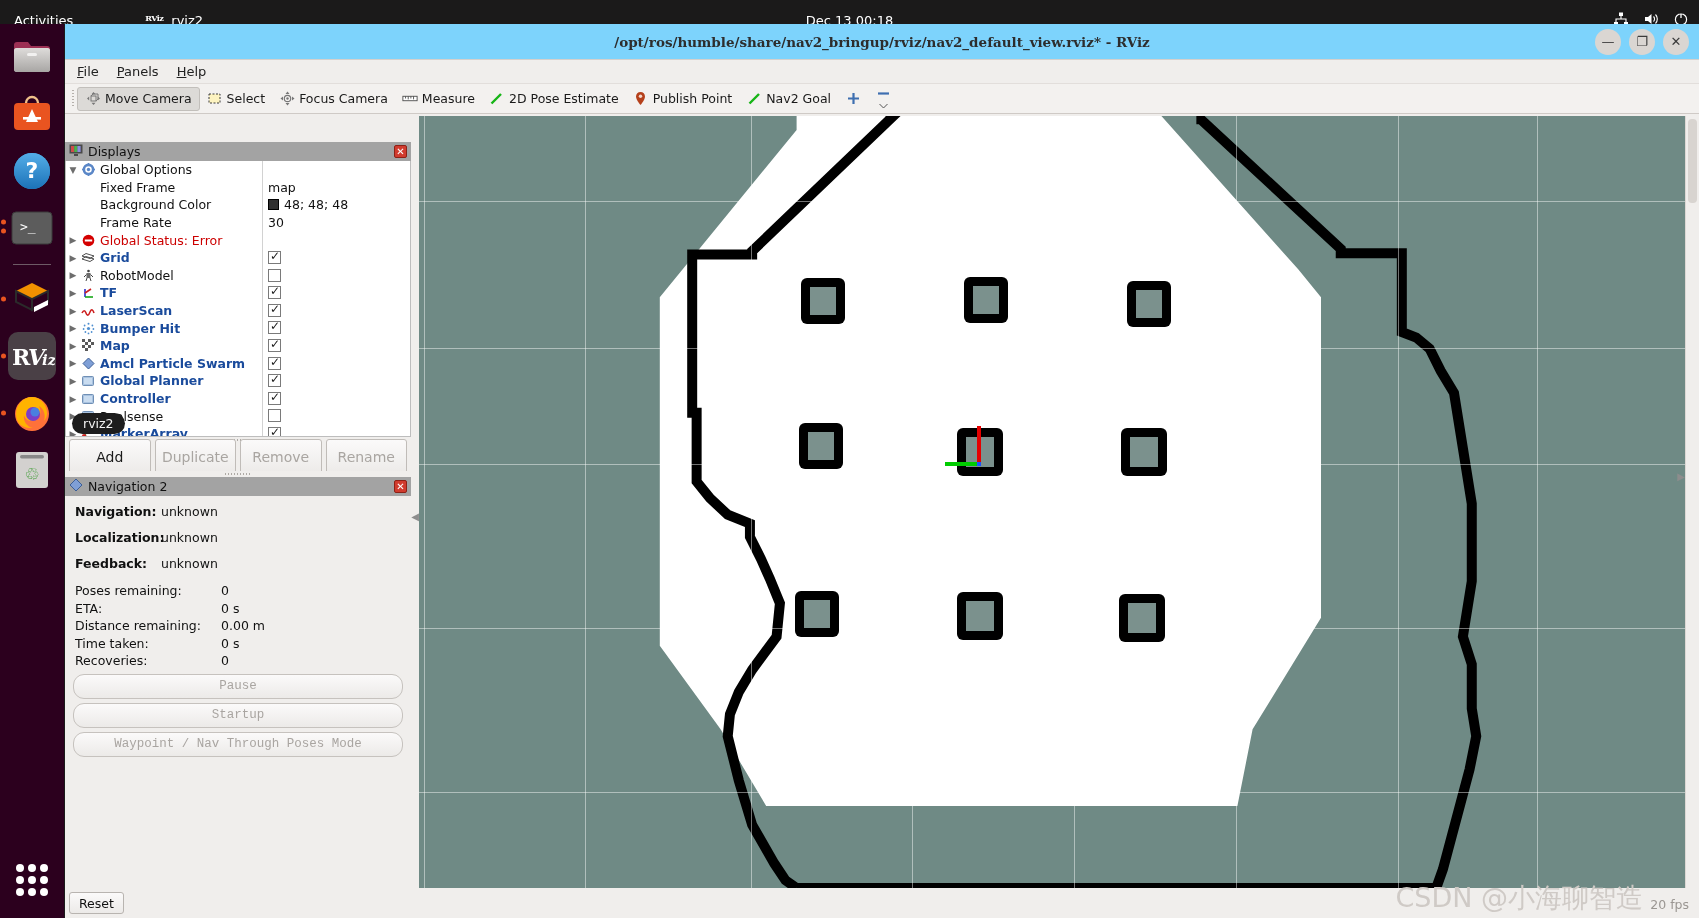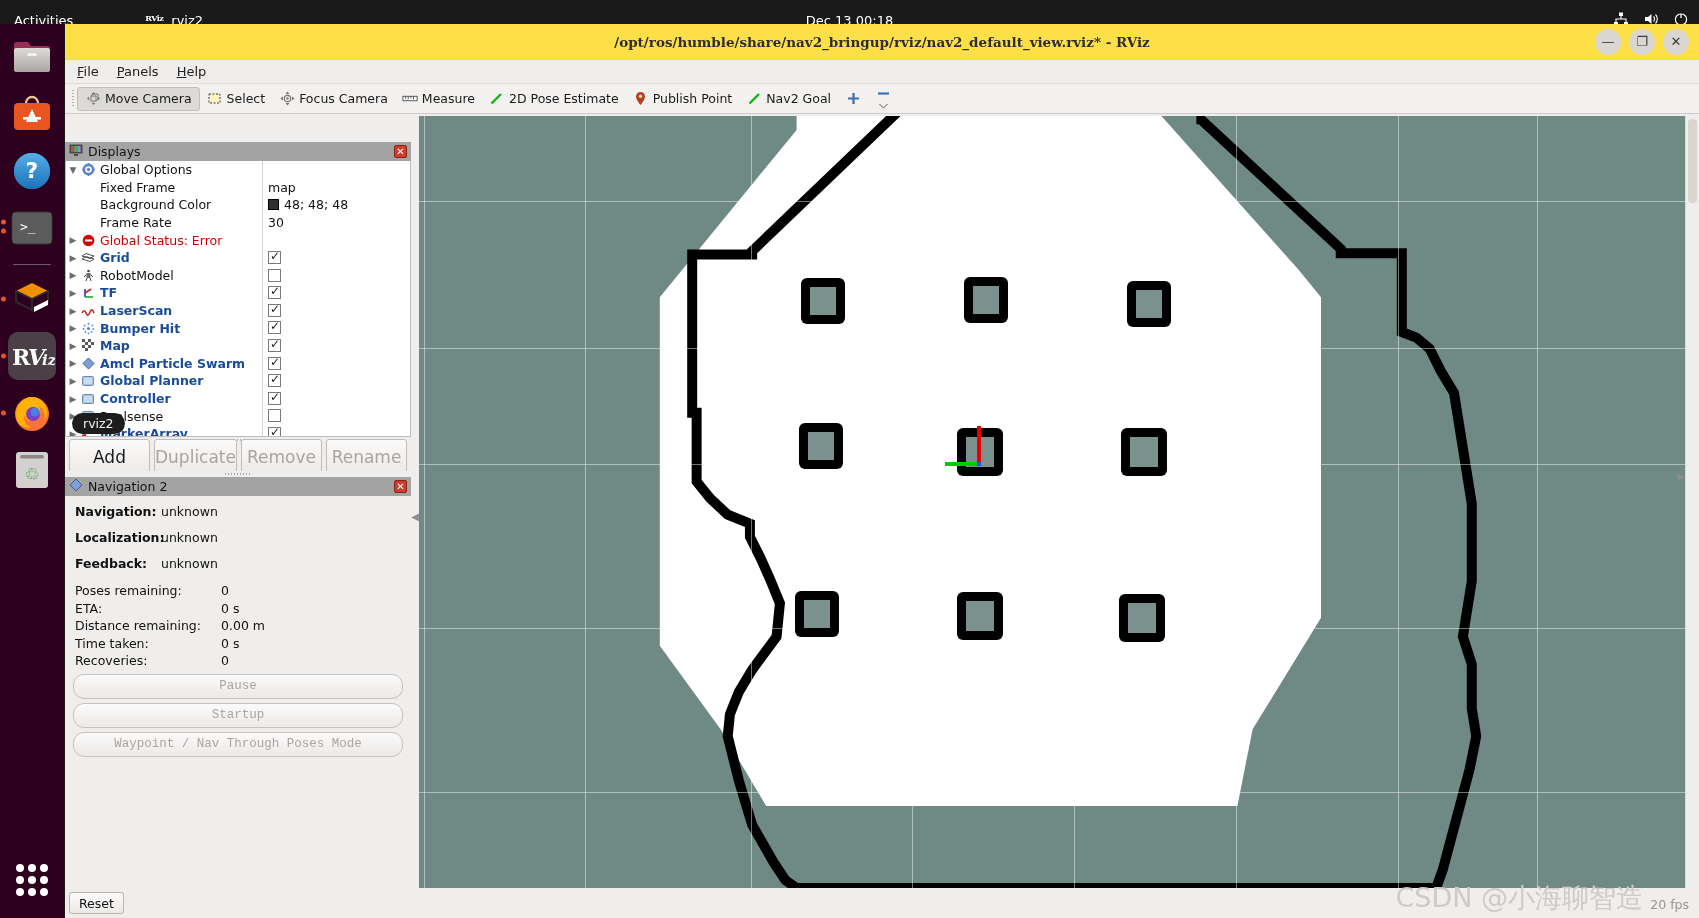--- a/index.html
+++ b/index.html
@@ -61,21 +61,21 @@
   #dock-grid i { background: #ffffff; border-radius: 50%; display: block; }
 
   
   #rviz {
     position: absolute; left: 64px; top: 24px; width: 1635px; height: 894px;
     background: #f0eeec;
     display: flex; flex-direction: column;
     border-left: 1px solid #1b1a1a;
   }
   #titlebar {
-    height: 36px; background: #fde047; position: relative;
+    height: 36px; background: #7dd3fc; position: relative;
     display: flex; align-items: center; justify-content: center;
     border-bottom: 1px solid #d5d0cc;
   }
   #titlebar .title {
     font-size: 13.5px; color: #2d2d2d; font-weight: bold;
     font-family: "DejaVu Serif", serif;
   }
   #titlebar .wbtns { position: absolute; right: 10px; display: flex; gap: 8px; }
   .wbtn {
     width: 26px; height: 26px; border-radius: 50%; background: #dad6d2;
@@ -176,21 +176,21 @@
     content: ""; width: 26px; height: 2px;
     background: repeating-linear-gradient(to right, #aeaaa5 0 1px, transparent 1px 3px);
   }
 
   #disp-buttons {
     height: 28px; display: flex; gap: 4px; padding: 0 4px; align-items: center;
   }
   .btn {
     flex: 1; height: 36px; border: 1px solid #c0bcb8; border-radius: 3px;
     background: linear-gradient(to bottom, #fbfafa, #eceae8);
-    font-size: 17px; color: #1a1a1a;
+    font-size: 14px; color: #1a1a1a;
     display: flex; align-items: center; justify-content: center;
   }
   .btn.disabled { color: #a9a5a1; }
 
   #navpanel { flex: 1; background: #f0eeec; display: flex; flex-direction: column; }
   #navbody { padding: 8px 10px 0 10px; font-size: 12.5px; color: #111; }
   .nav-row { display: flex; margin-bottom: 11px; }
   .nav-row .k { font-weight: bold; width: 86px; }
   .nav-row .v { color: #111; }
   .stat-row { display: flex; line-height: 17.5px; }

